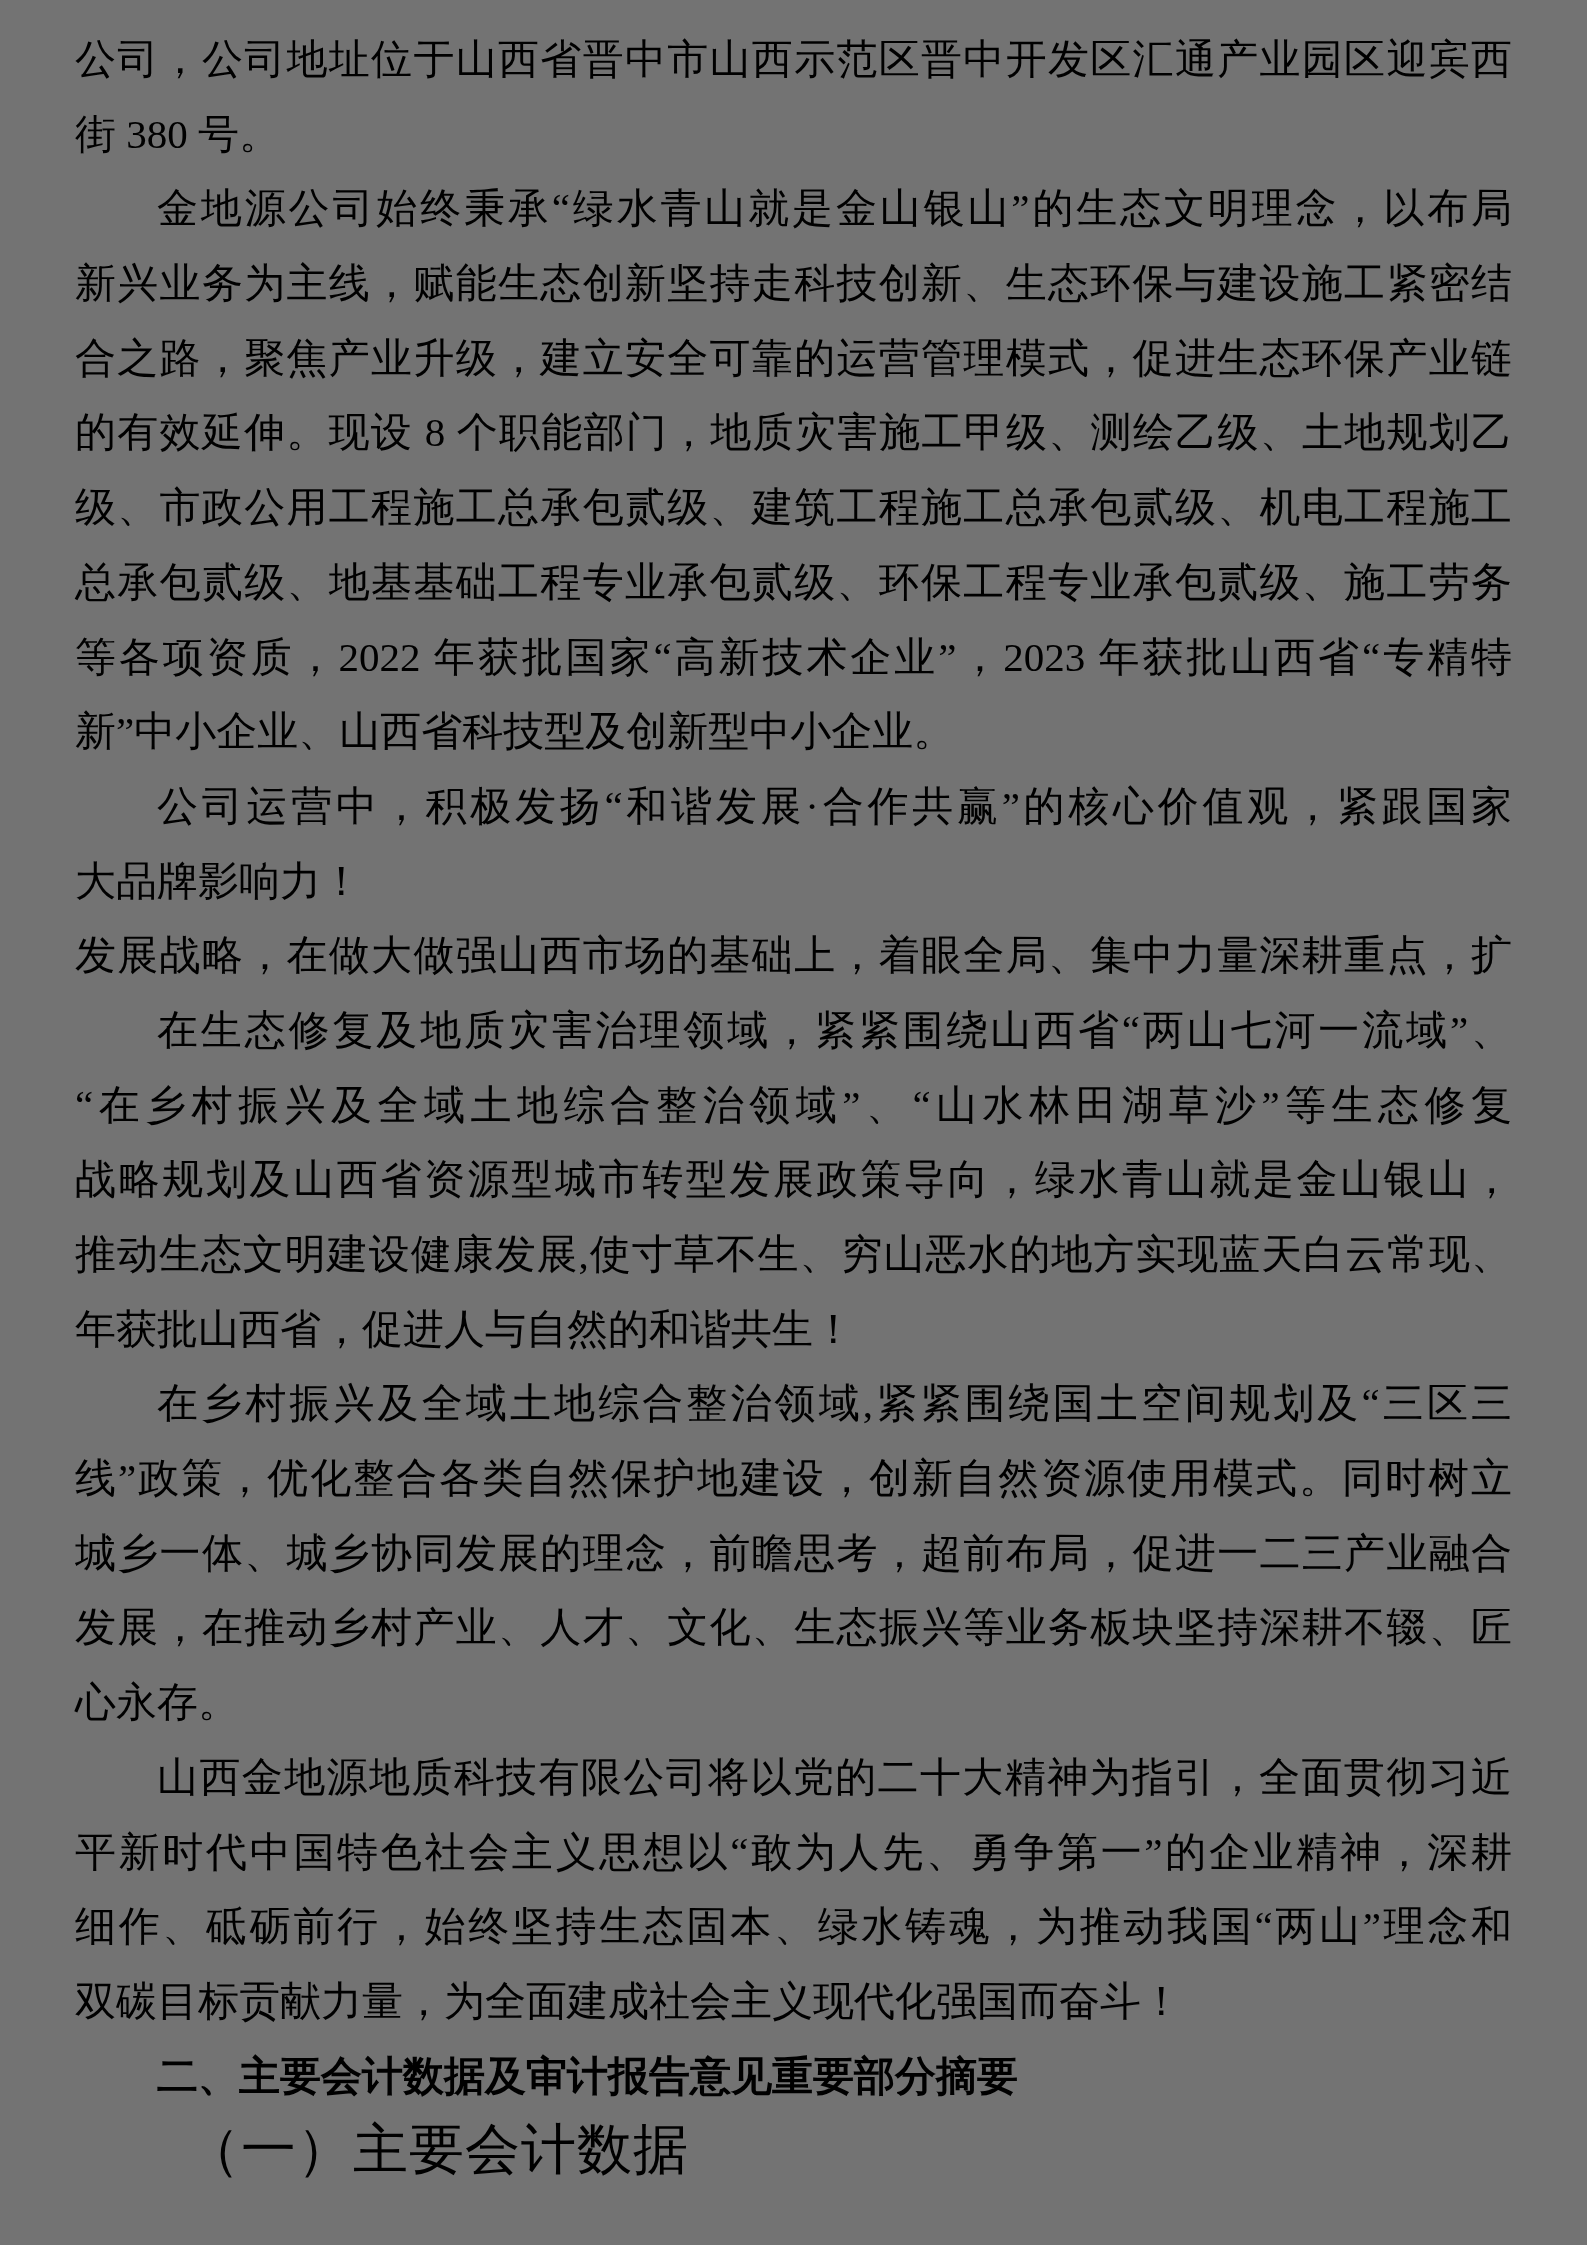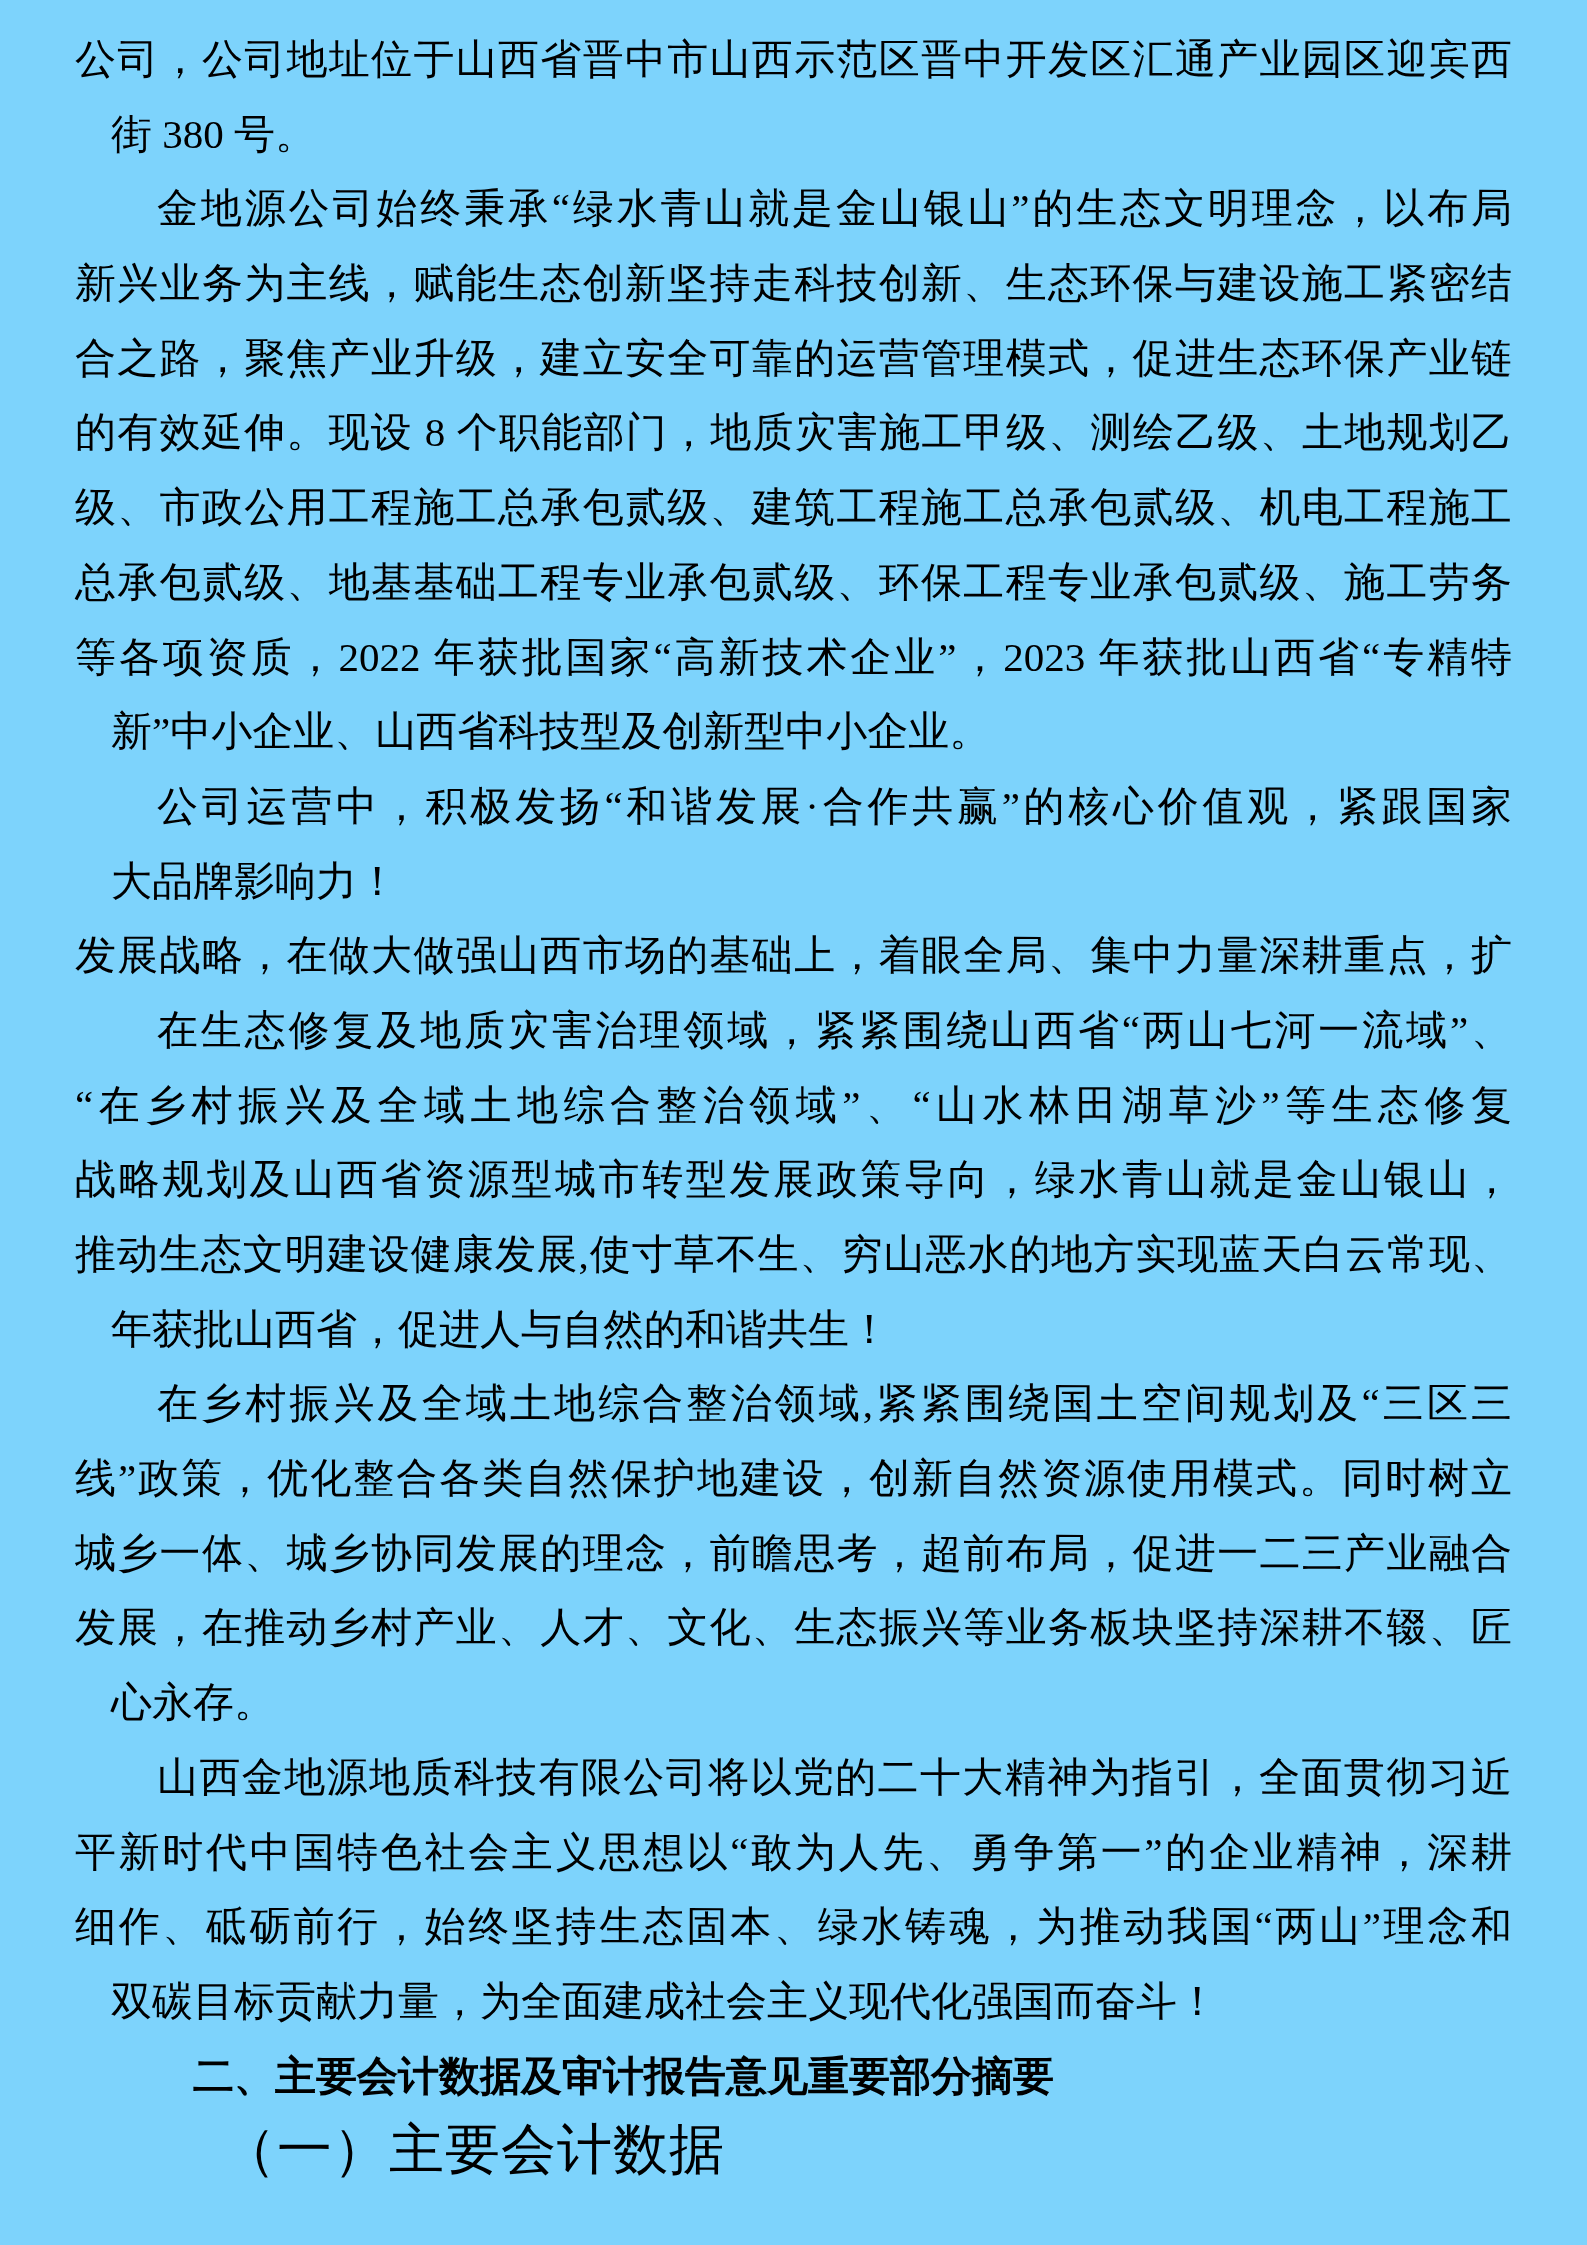--- a/index.html
+++ b/index.html
@@ -5,21 +5,21 @@
   html, body {
     margin: 0;
     padding: 0;
     background: #ffffff;
     overflow: hidden;
   }
   .page {
     position: relative;
     width: 1587px;
     height: 2245px;
-    background: #7dd3fc;
+    background: #737373;
     color: #000000;
     font-family: "Liberation Serif", serif;
   }
   .text-block {
     position: absolute;
     left: 75px;
     right: 75px;
     top: 22px;
   }
   .line {
@@ -28,21 +28,20 @@
     height: 74.7px;
     color: #000000;
     text-align: justify;
     text-align-last: justify;
     white-space: nowrap;
     overflow: visible;
   }
   .line.end {
     text-align: left;
     text-align-last: left;
-    margin-left: 36px;
   }
   .line.indent {
     text-indent: 2em;
   }
   .line.h1 {
     font-family: "Liberation Sans", sans-serif;
     font-weight: bold;
     font-size: 41px;
   }
   .line.h2 {

